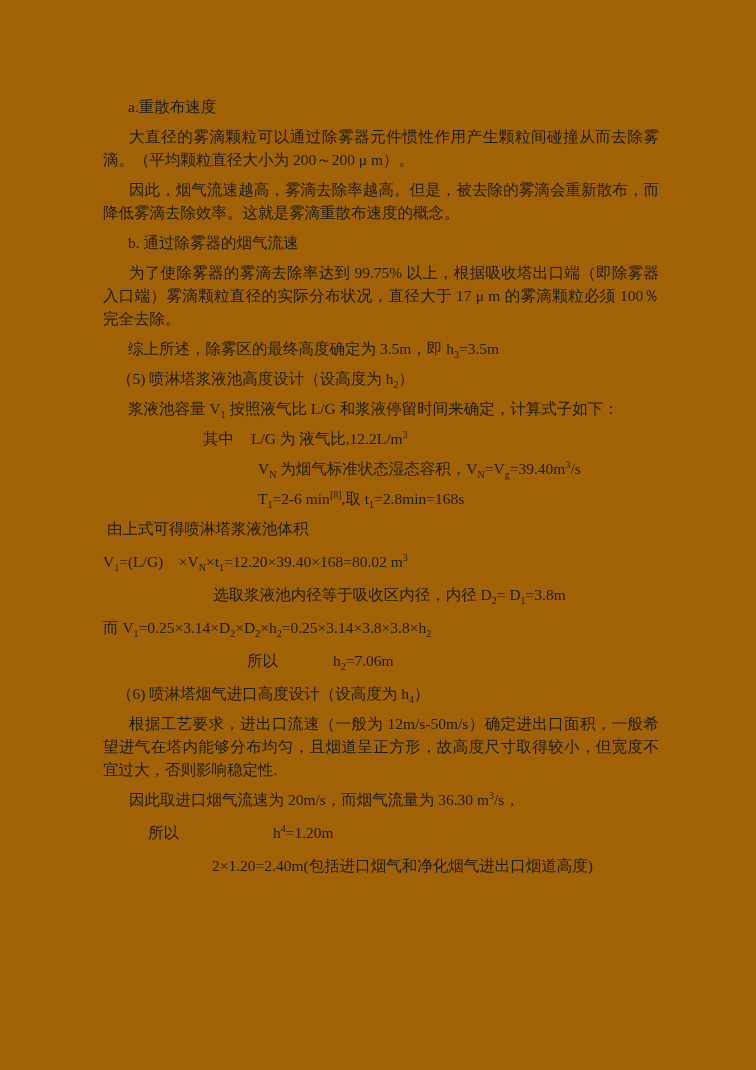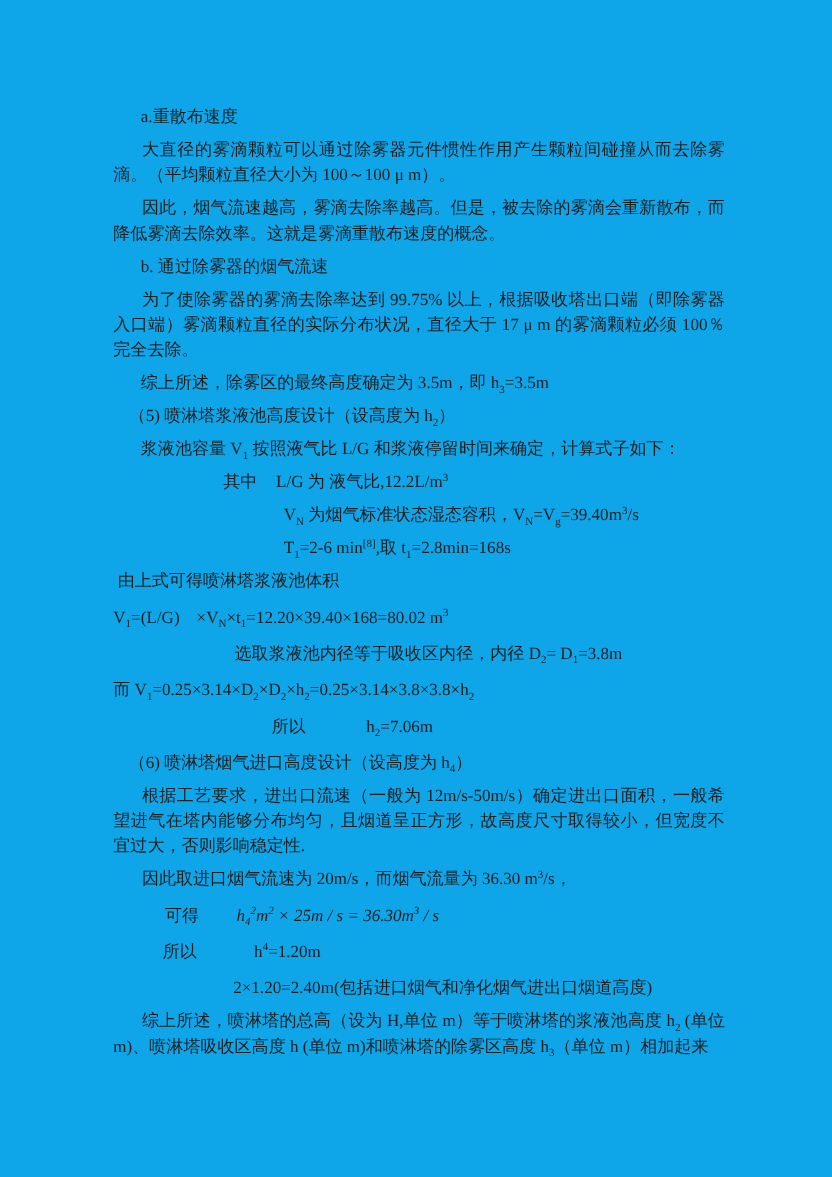--- a/index.html
+++ b/index.html
@@ -1,21 +1,21 @@
 <!DOCTYPE html>
 <html><head>
 <meta charset="utf-8">
 <style>
   html,body{margin:0;padding:0;background:#f6f6f6;}
   .page{
     position:relative;
     box-sizing:border-box;
     width:756px;height:1070px;
     margin:0 auto;
-    background:#0ea5e9;
+    background:#a16207;
     color:#1e1e1e;
     font-family:"Liberation Serif","DejaVu Serif",serif;
     font-size:15.5px;
     line-height:23px;
     padding:88px 97px 20px 103px;
     overflow:hidden;
   }
   p{margin:7px 0;}
   .para{text-align:justify;text-indent:26px;}
   .head{text-indent:25px;}
@@ -27,41 +27,41 @@
   .ml75{margin-left:75px;}
   .ml100{margin-left:100px;}
   .ml109{margin-left:109px;}
   .ml155{margin-left:155px;}
   .ml144{margin-left:144px;}
   .ml47{margin-left:47px;}
   .ml45{margin-left:45px;}
   .gap17{margin-left:17px;}
   .gap34{margin-left:34px;}
   .gap55{margin-left:55px;}
-  .gap94{margin-left:52px;}
+  .gap94{margin-left:94px;}
   sub,sup{font-size:10px;line-height:0;}
   .math{font-style:italic;}
   .formula-center{
     display:flex;justify-content:center;align-items:center;
     margin:11px 0 11px -20px;
   }
   .formula-center .math{font-style:italic;}
   .frac{display:inline-flex;flex-direction:column;align-items:center;
         vertical-align:middle;margin:0 4px;font-style:italic;}
   .frac .num{display:block;line-height:17px;padding:0 5px;}
   .frac .den{display:block;line-height:17px;padding:0 5px;border-top:1.2px solid #1e1e1e;}
   .disp{margin:10px 0;}
 </style>
 </head>
 <body>
 
 <div class="page">
 
   <p class="head">a.重散布速度</p>
-  <p class="para">大直径的雾滴颗粒可以通过除雾器元件惯性作用产生颗粒间碰撞从而去除雾滴。（平均颗粒直径大小为 100～100 μ m）。</p>
+  <p class="para">大直径的雾滴颗粒可以通过除雾器元件惯性作用产生颗粒间碰撞从而去除雾滴。（平均颗粒直径大小为 200～200 μ m）。</p>
   <p class="para">因此，烟气流速越高，雾滴去除率越高。但是，被去除的雾滴会重新散布，而降低雾滴去除效率。这就是雾滴重散布速度的概念。</p>
 
   <p class="head">b. 通过除雾器的烟气流速</p>
   <p class="para">为了使除雾器的雾滴去除率达到 99.75% 以上，根据吸收塔出口端（即除雾器入口端）雾滴颗粒直径的实际分布状况，直径大于 17 μ m 的雾滴颗粒必须 100％完全去除。</p>
   <p class="line ind25">综上所述，除雾区的最终高度确定为 3.5m，即 h<sub>3</sub>=3.5m</p>
 
   <p class="head-num">（5) 喷淋塔浆液池高度设计（设高度为 h<sub>2</sub>）</p>
   <p class="line ind25">浆液池容量 V<sub>1</sub> 按照液气比 L/G 和浆液停留时间来确定，计算式子如下：</p>
 
 
@@ -73,21 +73,19 @@
   <p class="line ml75 disp">V<sub>1</sub>=(L/G)　×V<sub>N</sub>×t<sub>1</sub>=12.20×39.40×168=80.02 m<sup>3</sup></p>
   <p class="line ind17">选取浆液池内径等于吸收区内径，内径 D<sub>2</sub>= D<sub>1</sub>=3.8m</p>
   <p class="line ml75 disp">而 V<sub>1</sub>=0.25×3.14×D<sub>2</sub>×D<sub>2</sub>×h<sub>2</sub>=0.25×3.14×3.8×3.8×h<sub>2</sub></p>
 
   <p class="line disp"><span class="ml144">所以</span><span class="gap55">h<sub>2</sub>=7.06m</span></p>
 
   <p class="head-num">（6) 喷淋塔烟气进口高度设计（设高度为 h<sub>4</sub>）</p>
   <p class="para">根据工艺要求，进出口流速（一般为 12m/s-50m/s）确定进出口面积，一般希望进气在塔内能够分布均匀，且烟道呈正方形，故高度尺寸取得较小，但宽度不宜过大，否则影响稳定性.</p>
   <p class="para">因此取进口烟气流速为 20m/s，而烟气流量为 36.30 m<sup>3</sup>/s，</p>
 
-  <p class="line disp"><span class="ml47">可得</span><span class="gap34 math">h<sub>4</sub><sup>2</sup>m<sup>2</sup> × 25m / s = 36.30m<sup>3</sup> / s</span></p>
 
   <p class="line disp"><span class="ml45">所以</span><span class="gap94">h<sup>4</sup>=1.20m</span></p>
 
   <p class="line ml109">2×1.20=2.40m(包括进口烟气和净化烟气进出口烟道高度)</p>
 
-  <p class="para">综上所述，喷淋塔的总高（设为 H,单位 m）等于喷淋塔的浆液池高度 h<sub>2</sub> (单位 m)、喷淋塔吸收区高度 h (单位 m)和喷淋塔的除雾区高度 h<sub>3</sub>（单位 m）相加起来</p>
 
 </div>
 
 </body></html>

